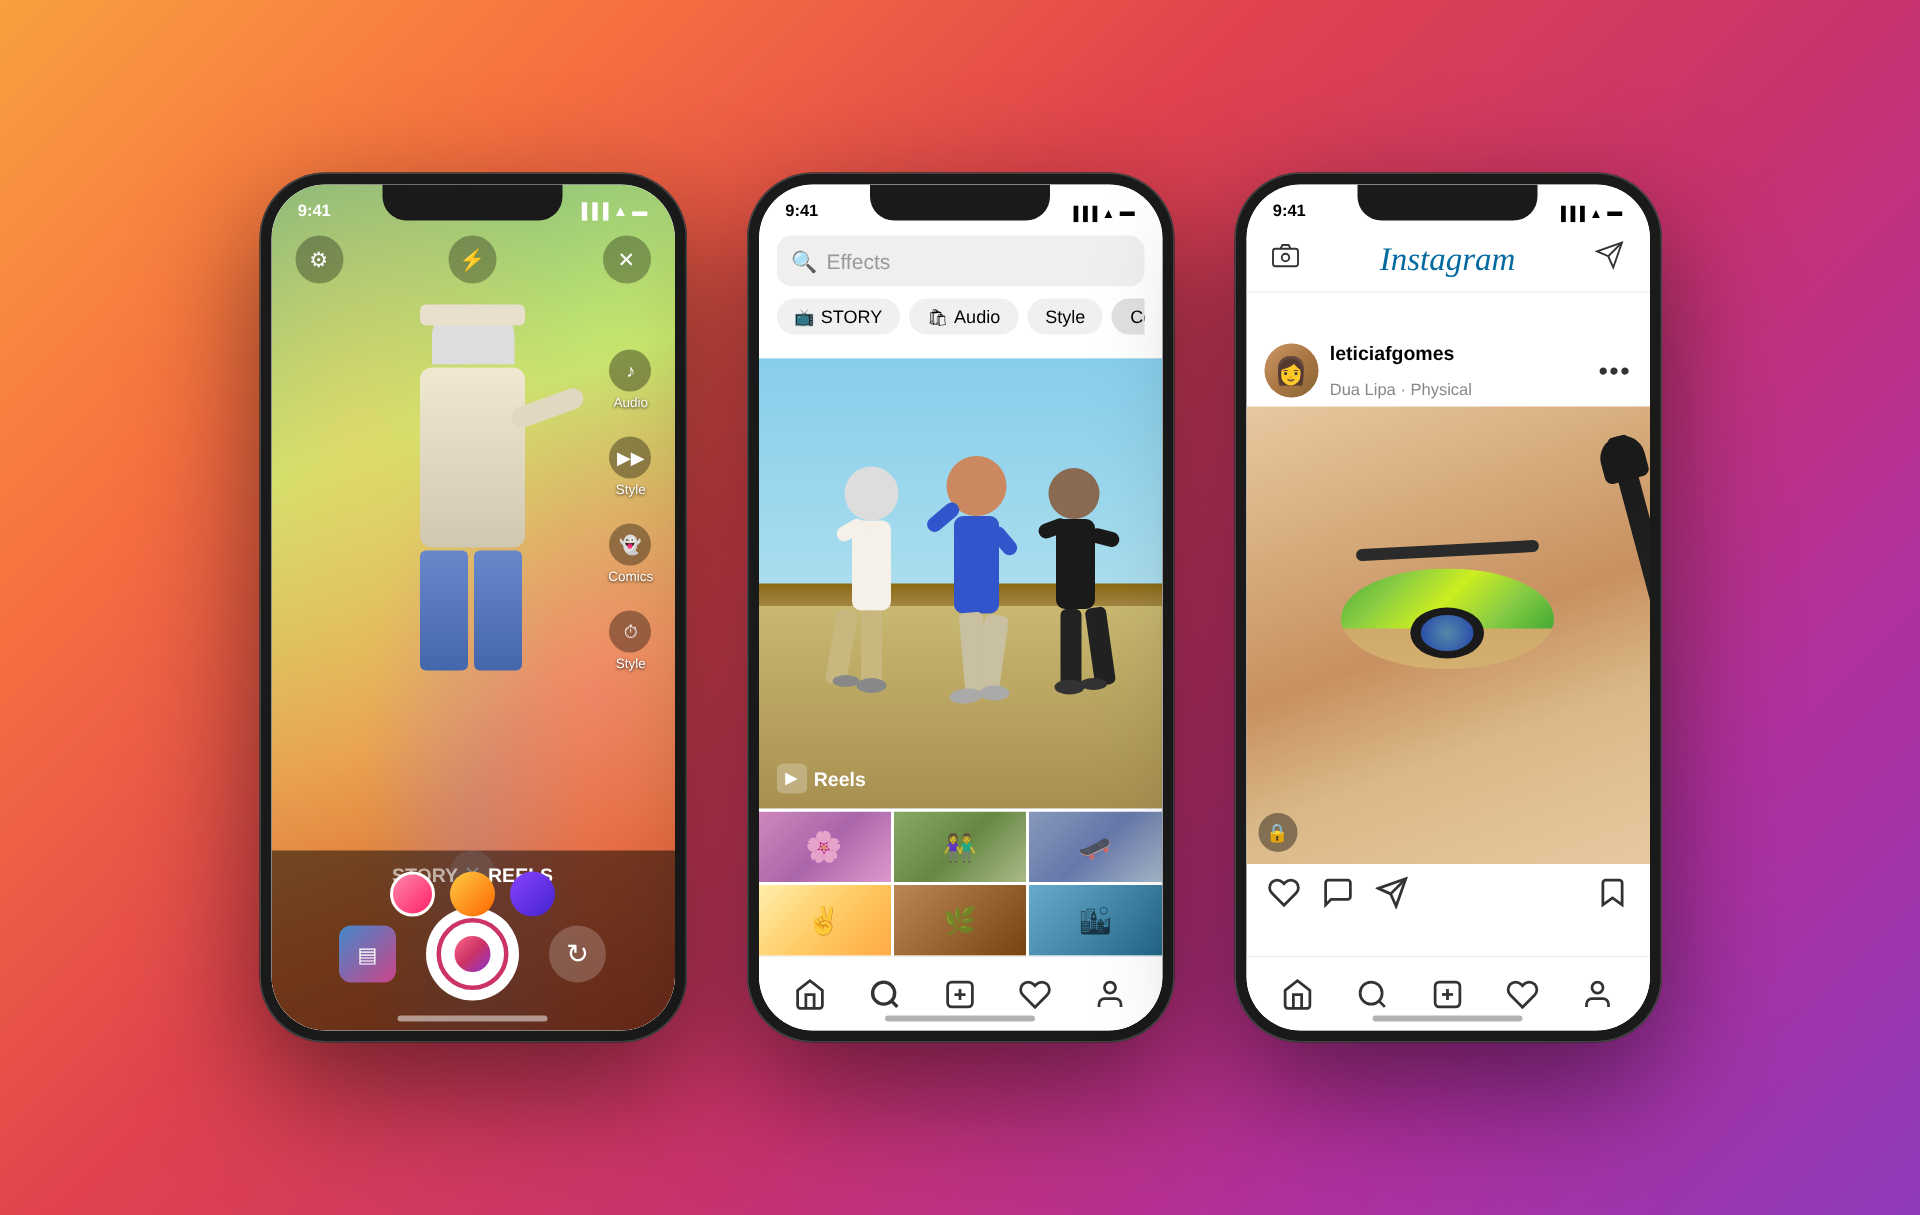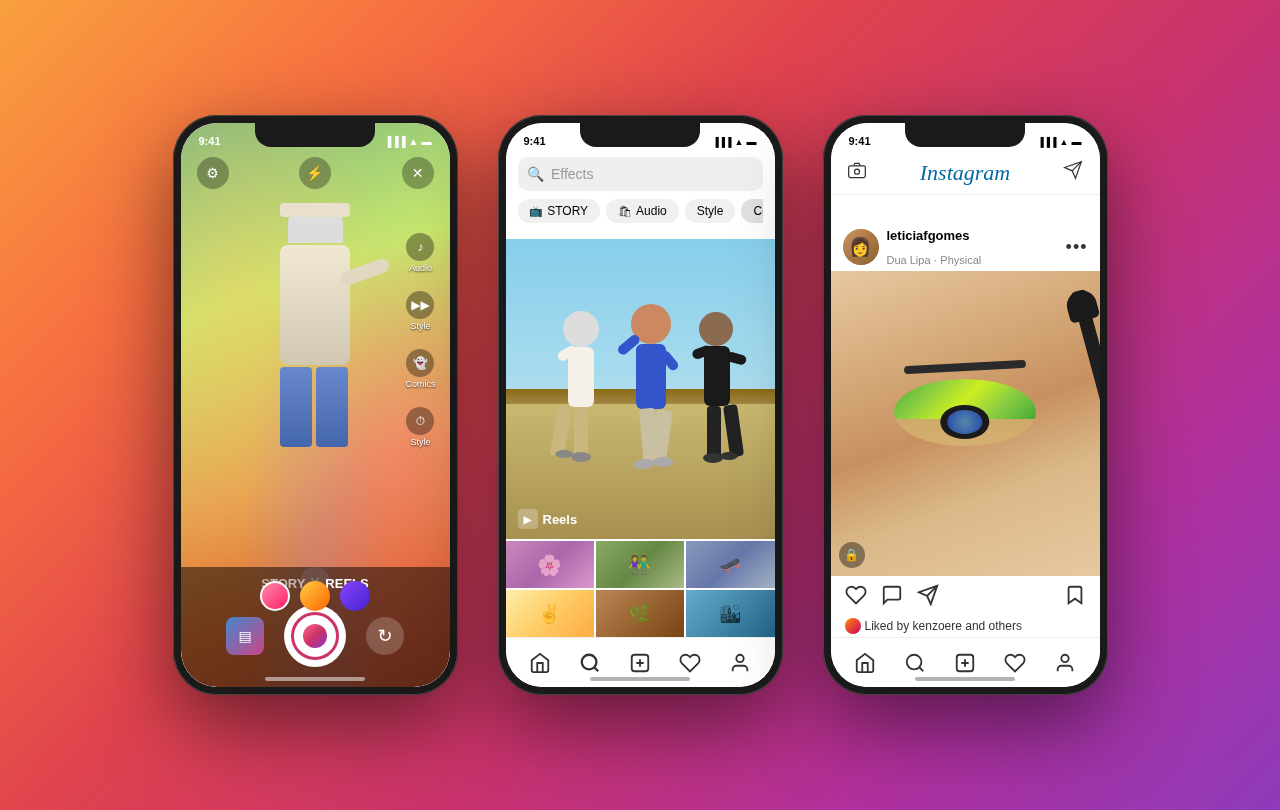--- a/index.html
+++ b/index.html
@@ -779,26 +779,20 @@
             </svg>
         </div>
         <div class="ig-action-spacer"></div>
         <div class="ig-bookmark">
           <svg width="22" height="22" viewBox="0 0 24 24" fill="none" stroke="#333" stroke-width="2">
               <path d="M19 21l-7-5-7 5V5a2 2 0 012-2h10a2 2 0 012 2z"></path>
             </svg>
         </div>
       </div>
 
-      <div class="ig-likes">
-        <div class="ig-likes-row">
-          <div class="ig-like-avatar"></div>
-          <span>Liked by kenzoere and others</span>
-        </div>
-      </div>
 
       <div class="ig-caption">
         <span class="ig-caption-user">leticiafgomes</span>
         <span> 💕✨</span>
       </div>
 
       <div class="bottom-nav" style="top:auto;bottom:0;">
         <div class="nav-icon">
           <svg width="22" height="22" viewBox="0 0 24 24" fill="none" stroke="#333" stroke-width="2">
               <path d="M3 9l9-7 9 7v11a2 2 0 01-2 2H5a2 2 0 01-2-2z"></path>

